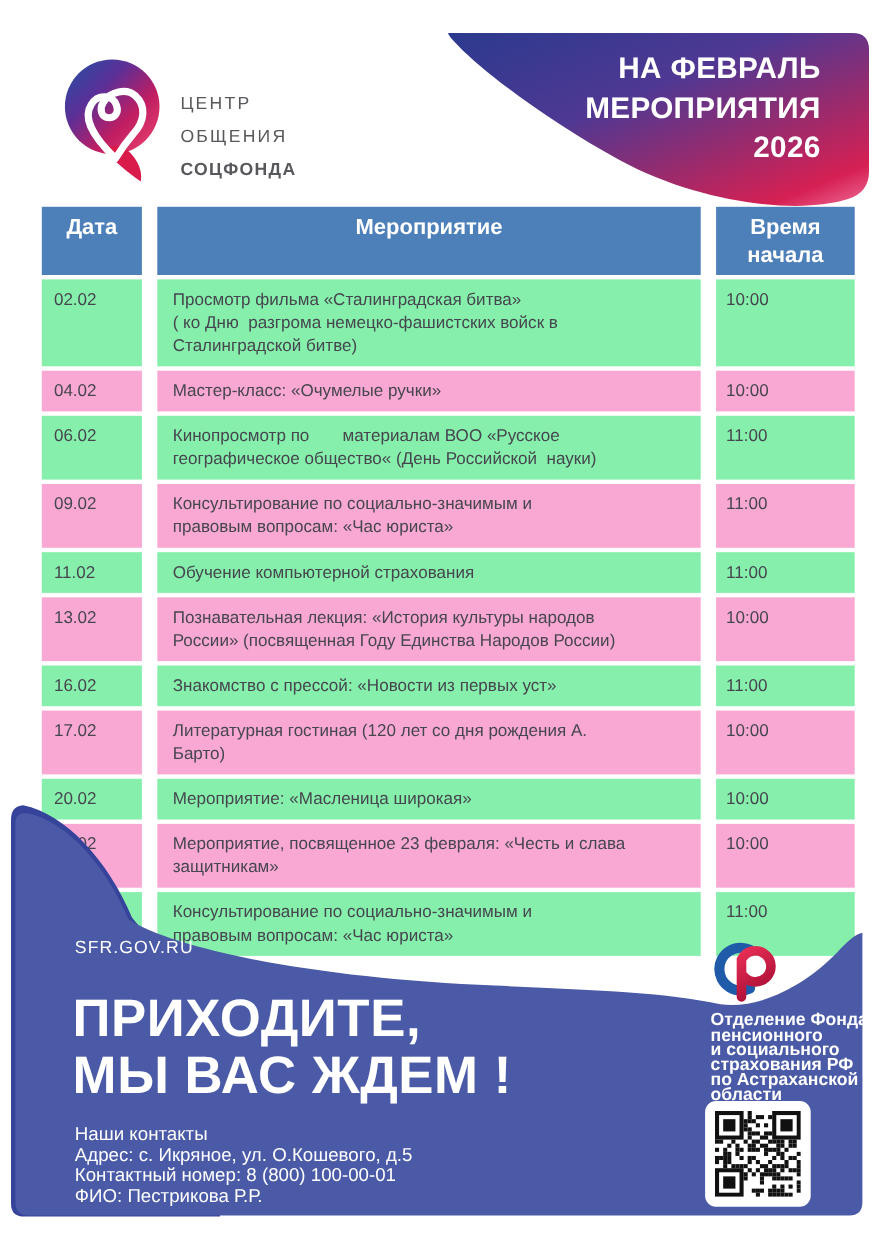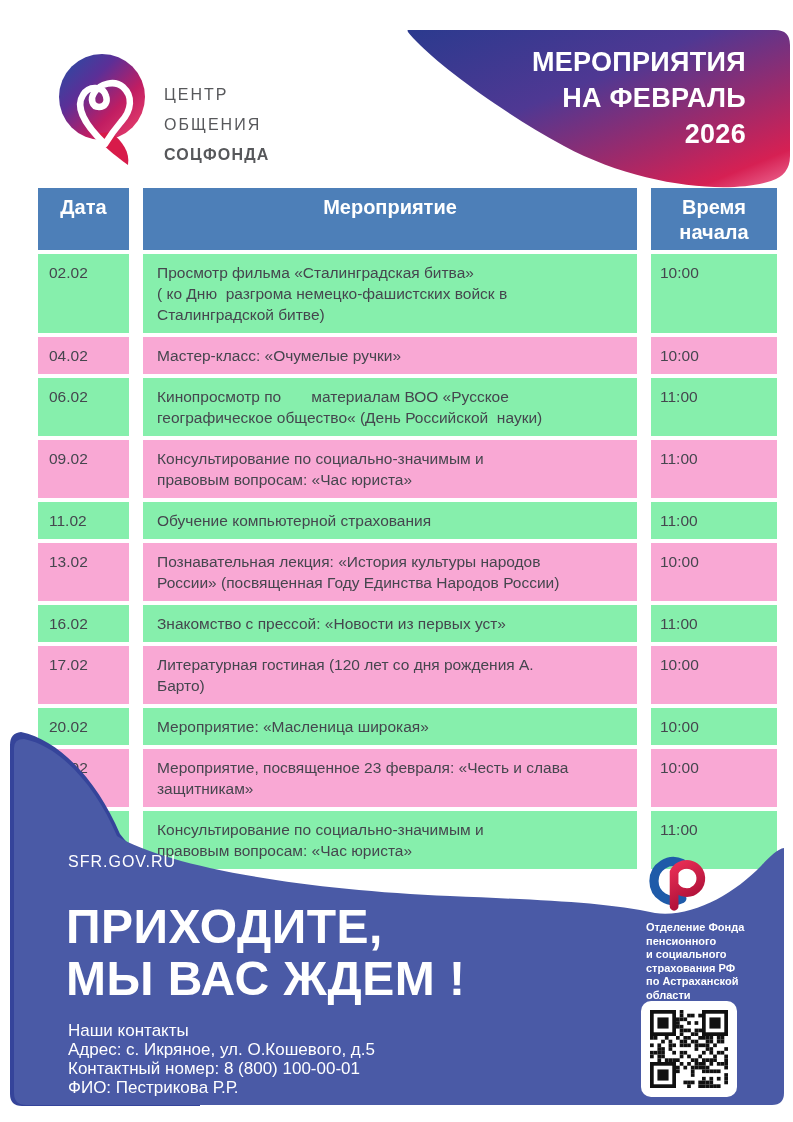--- a/index.html
+++ b/index.html
@@ -32,21 +32,21 @@
   .trow .cell.time{color:#45464E;font-size:15.5px;line-height:21px;padding:8px 0 0 9px;}
 
   
   .footer-svg{position:absolute;left:0;top:700px;width:793px;height:422px;}
   .site{position:absolute;left:68px;top:853px;color:#fff;font-weight:normal;
         font-size:16px;letter-spacing:1px;text-align:right;}
   .headline{position:absolute;left:66px;top:901px;color:#fff;font-weight:bold;
             font-size:48px;line-height:52px;letter-spacing:0.5px;}
   .contacts{position:absolute;left:68px;top:1021px;color:#fff;font-size:17px;line-height:19px;}
   .sfr-logo{position:absolute;left:643px;top:849px;width:68px;height:64px;}
-  .org{position:absolute;left:646px;top:921px;color:#fff;font-size:11px;
+  .org{position:absolute;left:646px;top:921px;color:#fff;font-size:16px;
        line-height:13.5px;white-space:pre-line;font-weight:bold;}
   .qr-box{position:absolute;left:641px;top:1001px;width:96px;height:96px;
           background:#fff;border-radius:10px;}
   .qr-box svg{position:absolute;left:9px;top:9px;}
 </style>
 </head>
 <body>
 
 <div class="page">
 
@@ -78,22 +78,22 @@
         <stop offset="0.40" stop-color="#4F3893"></stop>
         <stop offset="0.68" stop-color="#9D2A6B"></stop>
         <stop offset="0.88" stop-color="#D62053"></stop>
         <stop offset="1" stop-color="#EE6E97"></stop>
       </linearGradient>
     </defs>
     <path d="M 8,2 L 375,2 Q 390,2 390,17 L 390,128 Q 390,147 371,153
              C 328,167 238,158 164,118 C 100,83 40,38 17,14 Q 5,2 8,2 Z" fill="url(#lg-banner)"></path>
   </svg>
   <div class="banner-text">
+    <div>НА ФЕВРАЛЬ</div>
     <div>МЕРОПРИЯТИЯ</div>
-    <div>НА ФЕВРАЛЬ</div>
     <div>2026</div>
   </div>
 
   <div class="table">
     <div class="trow thead">
       <div class="cell">Дата</div>
       <div class="cell">Мероприятие</div>
       <div class="cell time-h">Время
 начала</div>
     </div>

